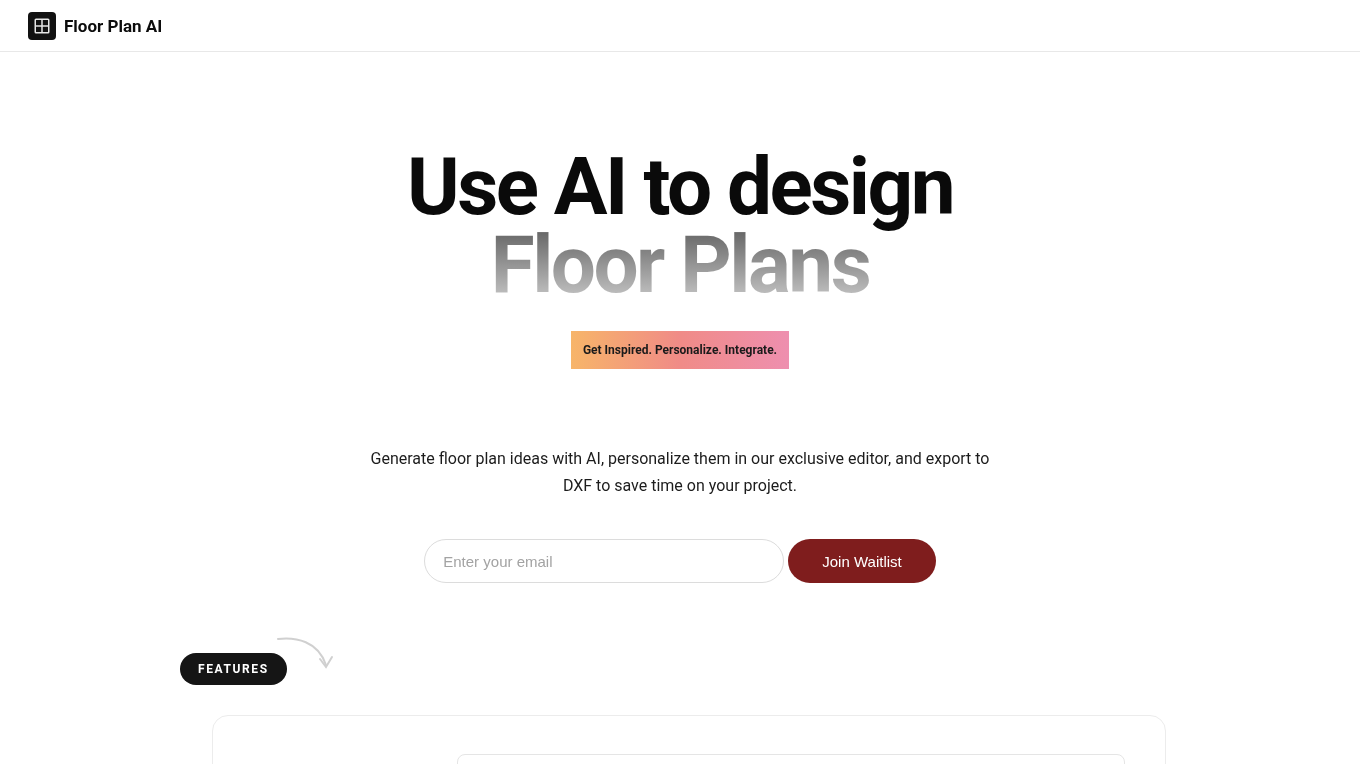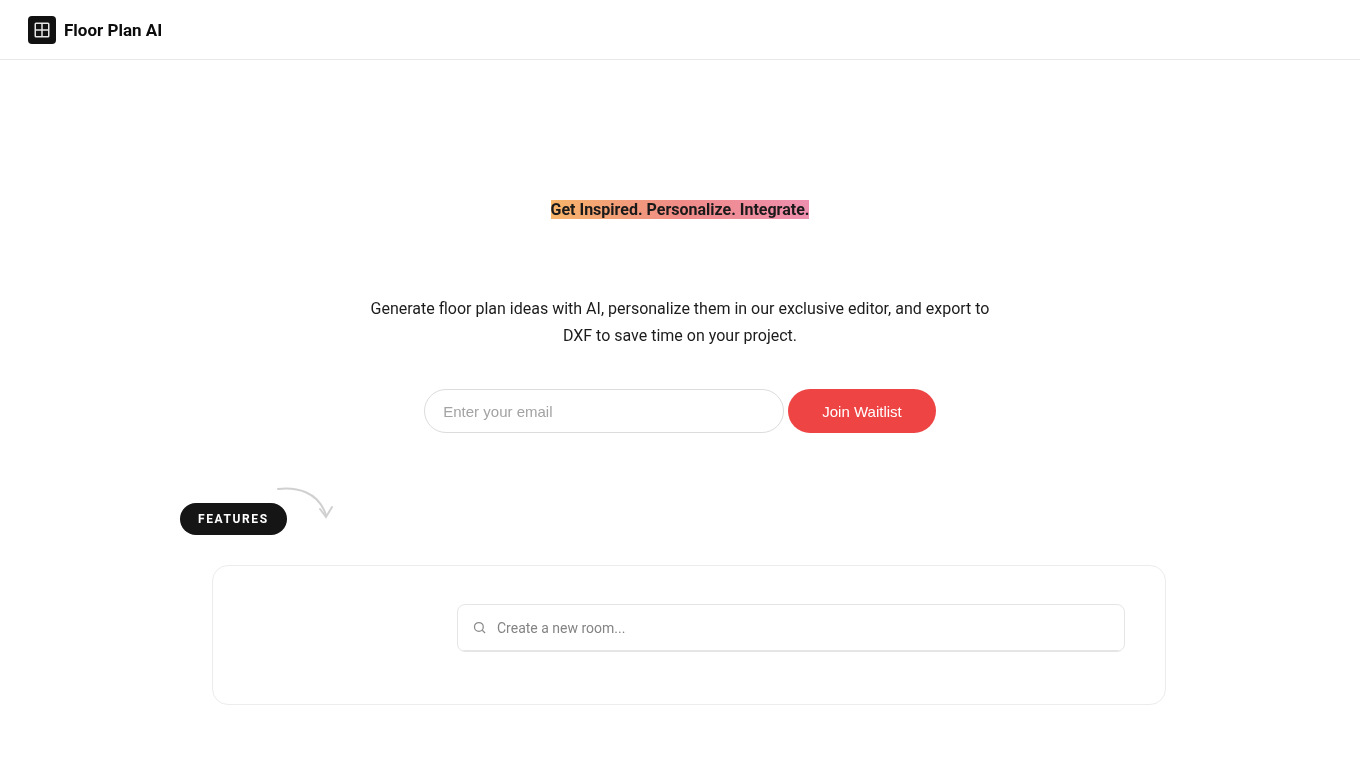--- a/index.html
+++ b/index.html
@@ -12,21 +12,21 @@
   overflow: hidden;
 }
 
 
 .header {
   display: flex;
   align-items: center;
   gap: 8px;
   padding: 16px 28px;
   border-bottom: 1px solid #e8e8e8;
-  height: 60px;
+  height: 52px;
 }
 .logo-icon {
   width: 28px;
   height: 28px;
   background: #111;
   border-radius: 4px;
   display: flex;
   align-items: center;
   justify-content: center;
 }
@@ -51,25 +51,25 @@
 .title-line1 { color: #0a0a0a; }
 .title-line2 {
   background: linear-gradient(180deg, #555 0%, #d5d5d5 100%);
   -webkit-background-clip: text;
   background-clip: text;
   color: transparent;
 }
 
 .tagline {
   display: inline-block;
-  margin-top: 44px;
-  font-size: 16px;
+  margin-top: 26px;
+  font-size: 12px;
   font-weight: 700;
   color: #1a1a1a;
-  padding: 0;
+  padding: 12px;
   background: linear-gradient(90deg, #f7b569 0%, #f08b87 50%, #ee8faf 100%);
 }
 
 .subtext {
   margin: 76px auto 0;
   max-width: 640px;
   font-size: 16px;
   line-height: 1.7;
   color: #1c1c1c;
   font-weight: 400;
@@ -90,21 +90,21 @@
   padding: 0 18px;
   font-size: 15px;
   color: #333;
 }
 .email-input::placeholder { color: #a3a3a3; }
 .cta-button {
   height: 44px;
   padding: 0 34px;
   border-radius: 24px;
   border: none;
-  background: #ef4444;
+  background: #7f1d1d;
   color: #fff;
   font-size: 15px;
   font-weight: 500;
   cursor: pointer;
 }
 
 
 .features-area {
   position: relative;
   margin-top: 58px;
@@ -169,20 +169,24 @@
     <svg width="18" height="18" viewBox="0 0 24 24" fill="none" stroke-width="2">
       <rect x="3" y="3" width="18" height="18" rx="1"></rect>
       <line x1="3" y1="12" x2="21" y2="12"></line>
       <line x1="12" y1="3" x2="12" y2="21"></line>
     </svg>
   </span>
   <span class="logo-text">Floor Plan AI</span>
 </header>
 
 <section class="hero">
+  <h1 class="hero-title">
+    <span class="title-line1">Use AI to design</span><br>
+    <span class="title-line2">Floor Plans</span>
+  </h1>
 
   <div>
     <span class="tagline">Get Inspired. Personalize. Integrate.</span>
   </div>
 
   <p class="subtext">Generate floor plan ideas with AI, personalize them in our exclusive editor, and export to DXF to save time on your project.</p>
 
   <div class="email-form">
     <input class="email-input" type="email" placeholder="Enter your email" style="">
     <button class="cta-button">Join Waitlist</button>

